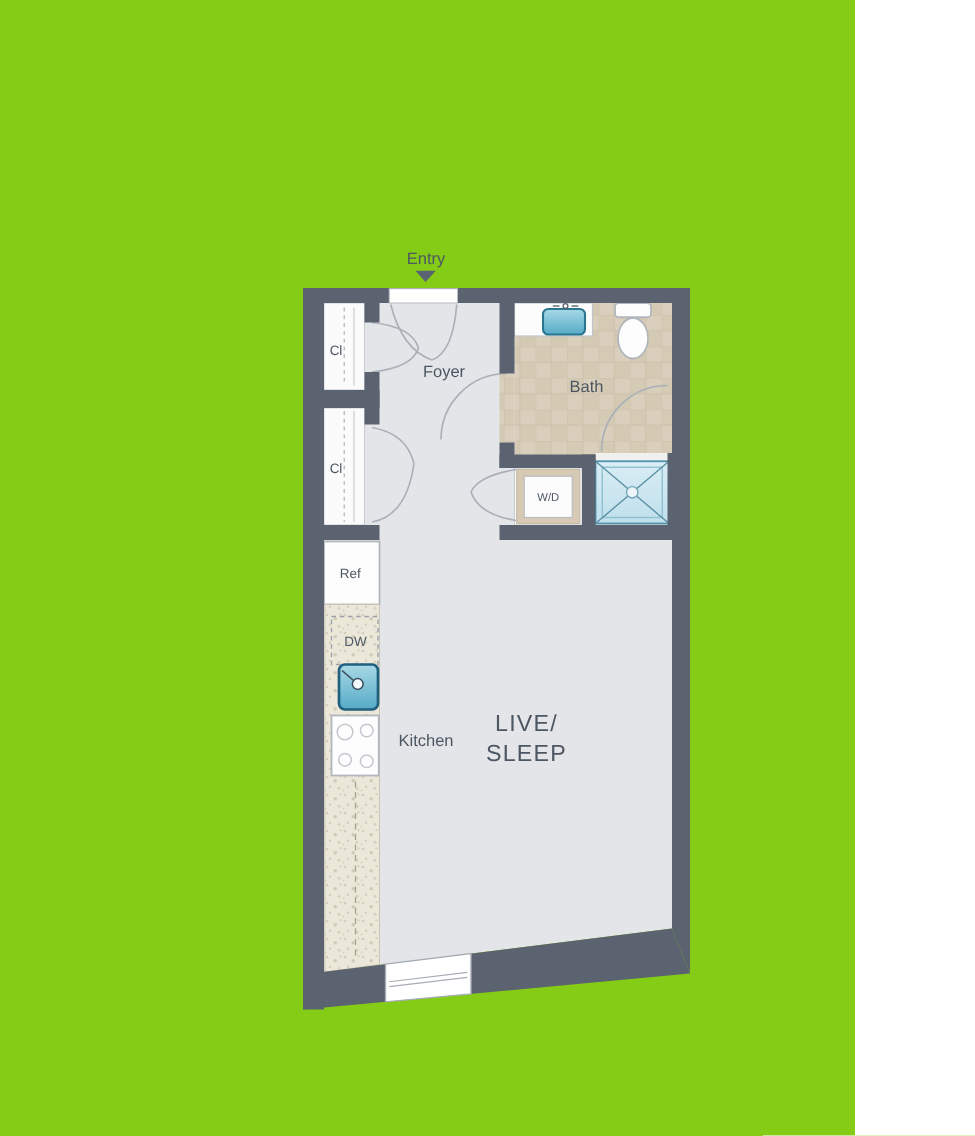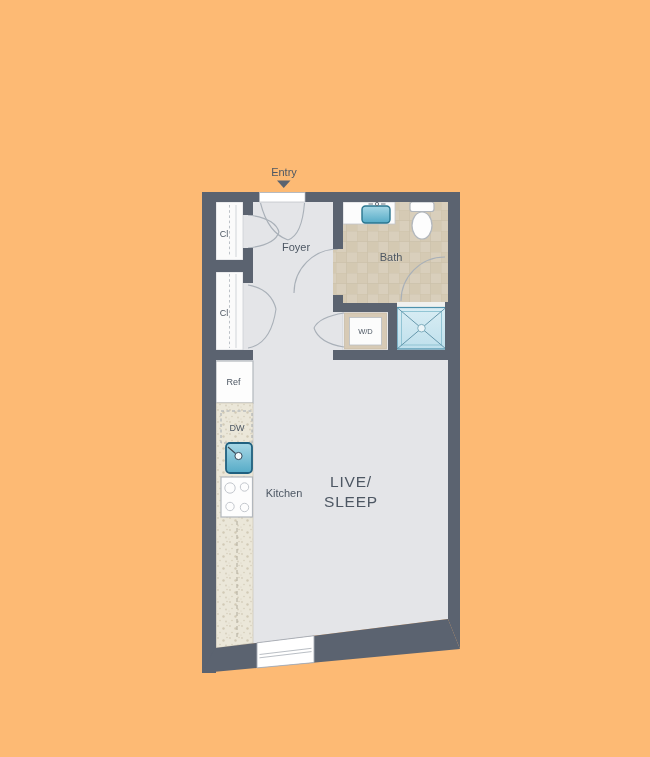--- a/index.html
+++ b/index.html
@@ -1,16 +1,16 @@
 <!DOCTYPE html>
 <html><head>
 <meta charset="utf-8">
 <style>
   html,body{margin:0;padding:0;background:#ffffff;}
-  .stage{position:relative;width:650px;height:757px;background:#fdba74;overflow:hidden;
+  .stage{position:relative;width:570px;height:757px;background:#84cc16;overflow:hidden;
          font-family:"Liberation Sans",sans-serif;}
   svg{display:block;}
   .lbl{font-family:"Liberation Sans",sans-serif;fill:#4d5763;}
   .s7{font-size:7.5px;}
   .s9{font-size:9px;}
   .s11{font-size:11px;}
   .s15{font-size:15.5px;letter-spacing:0.8px;}
   .wall{fill:#5b6370;}
   .floor{fill:#e4e5e8;}
   .whitefloor{fill:#fbfbfb;stroke:#c8ccd1;stroke-width:0.7;}

